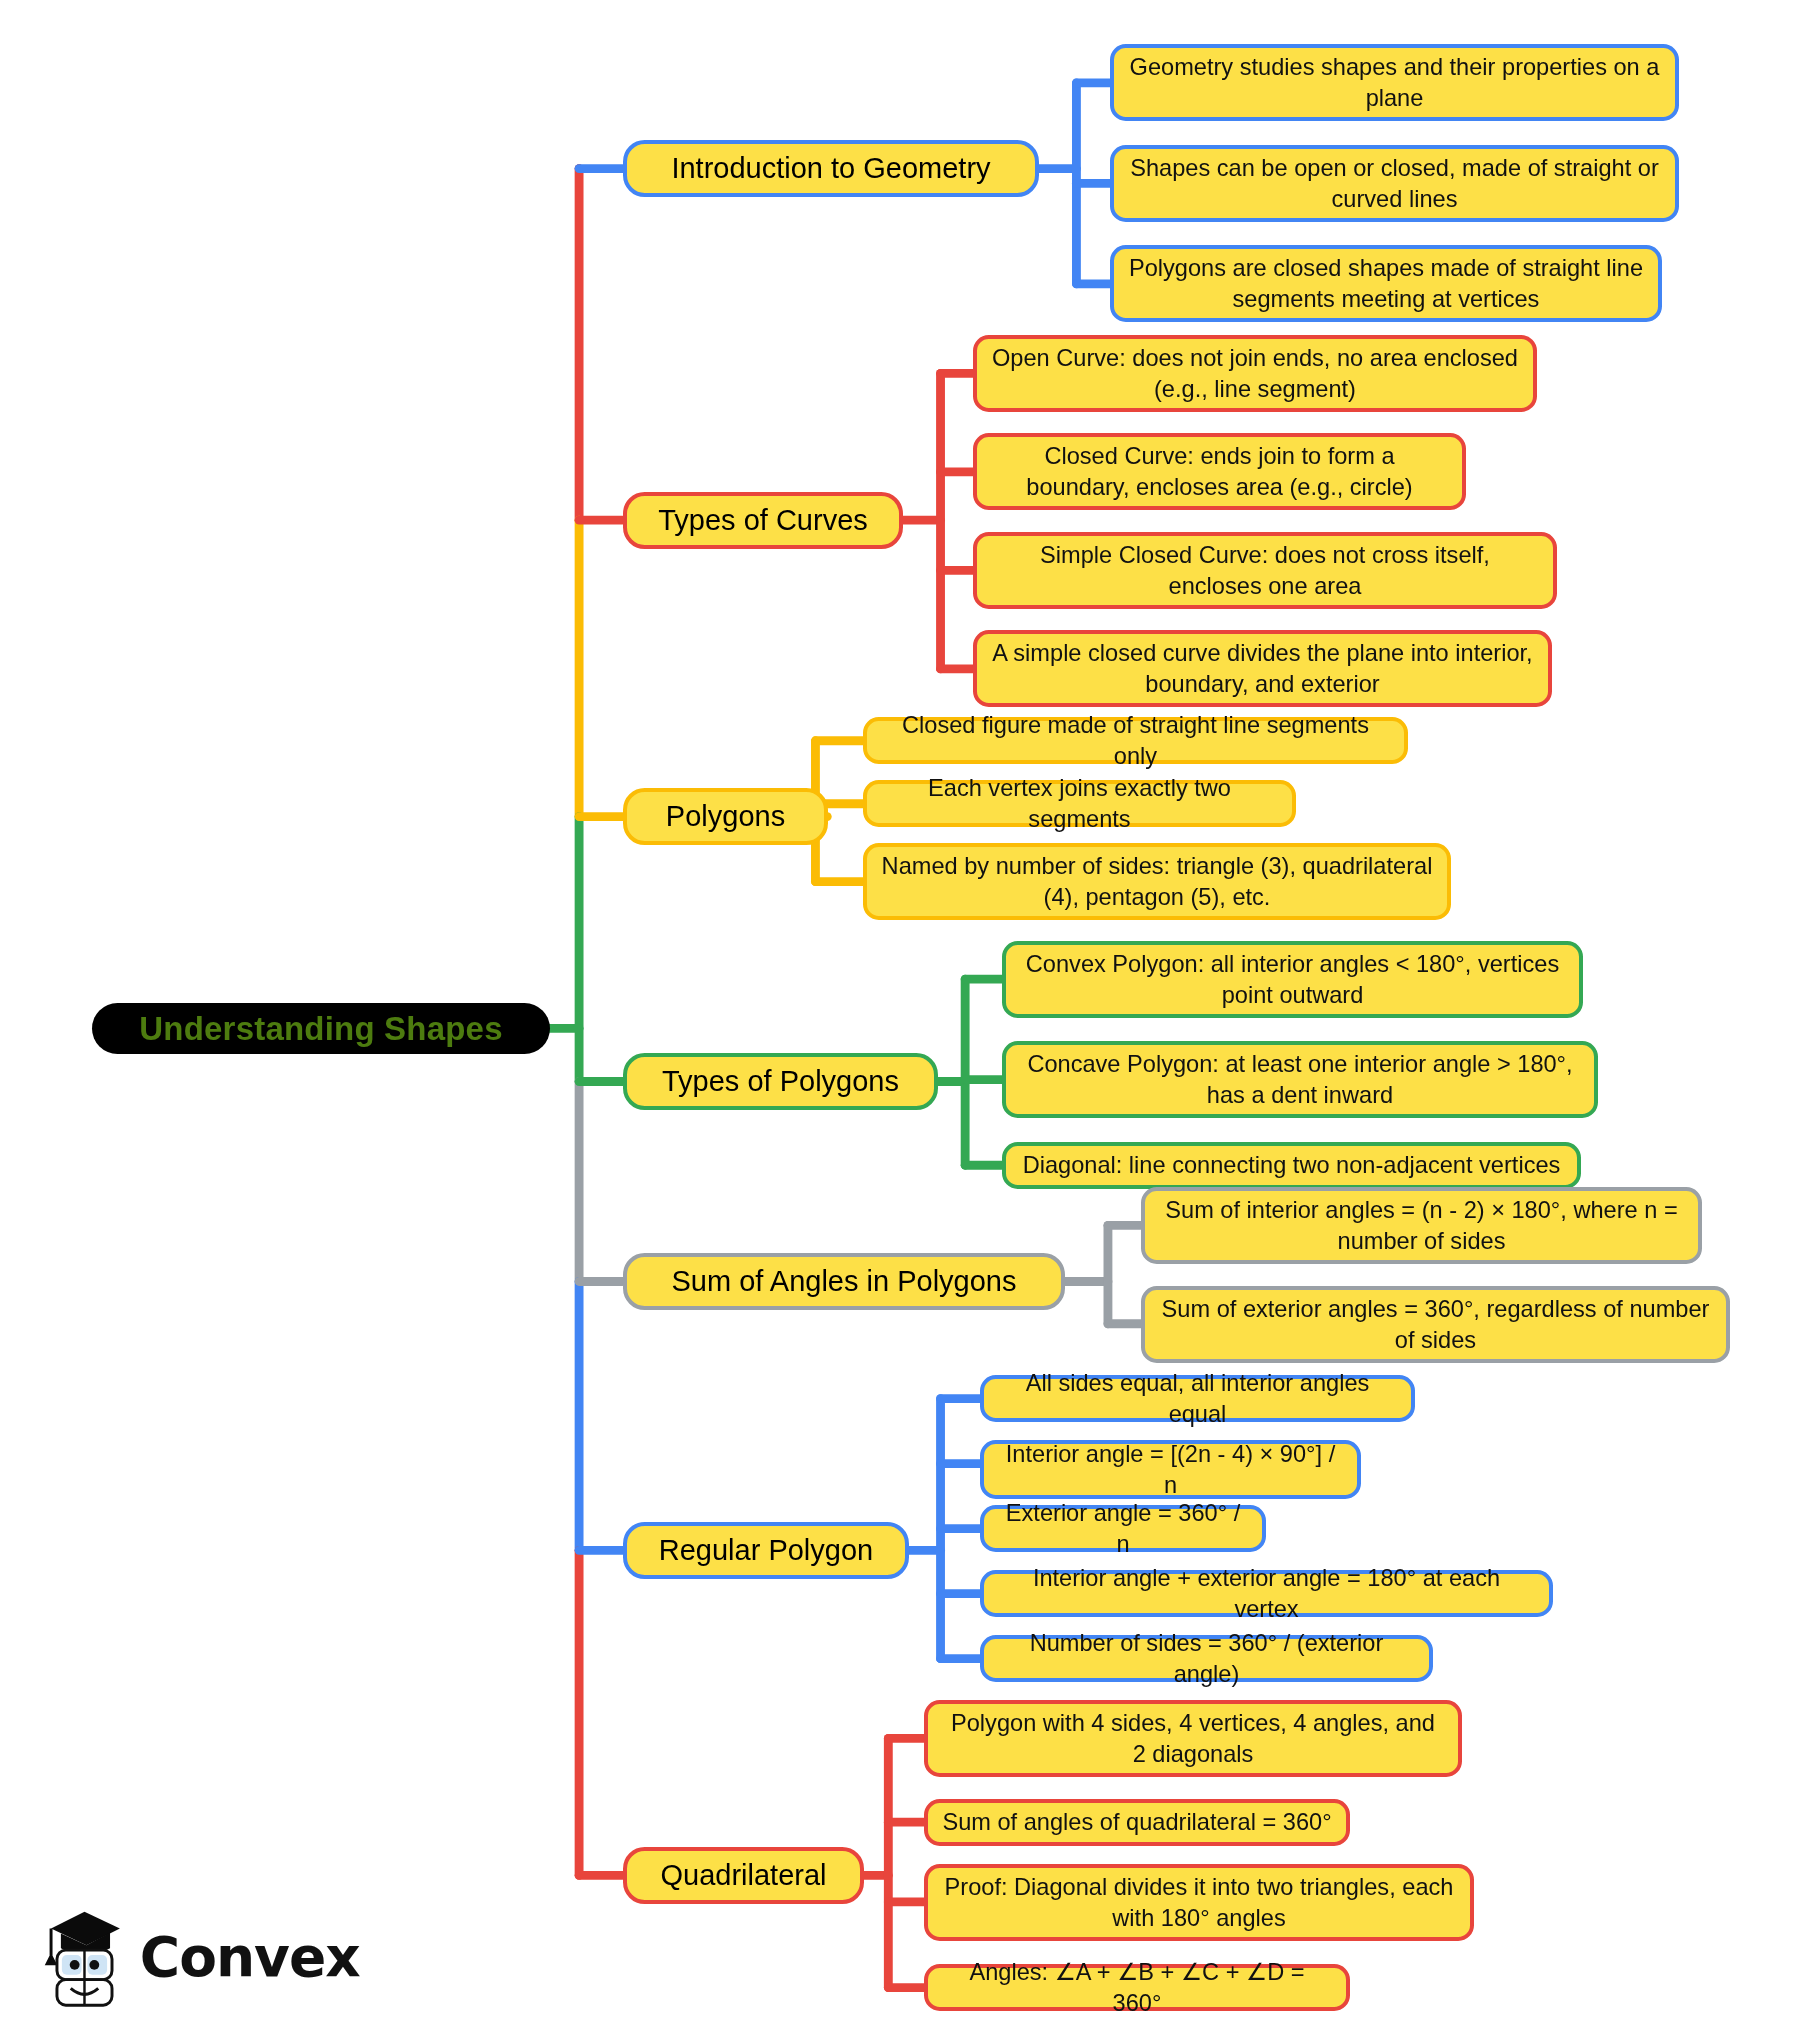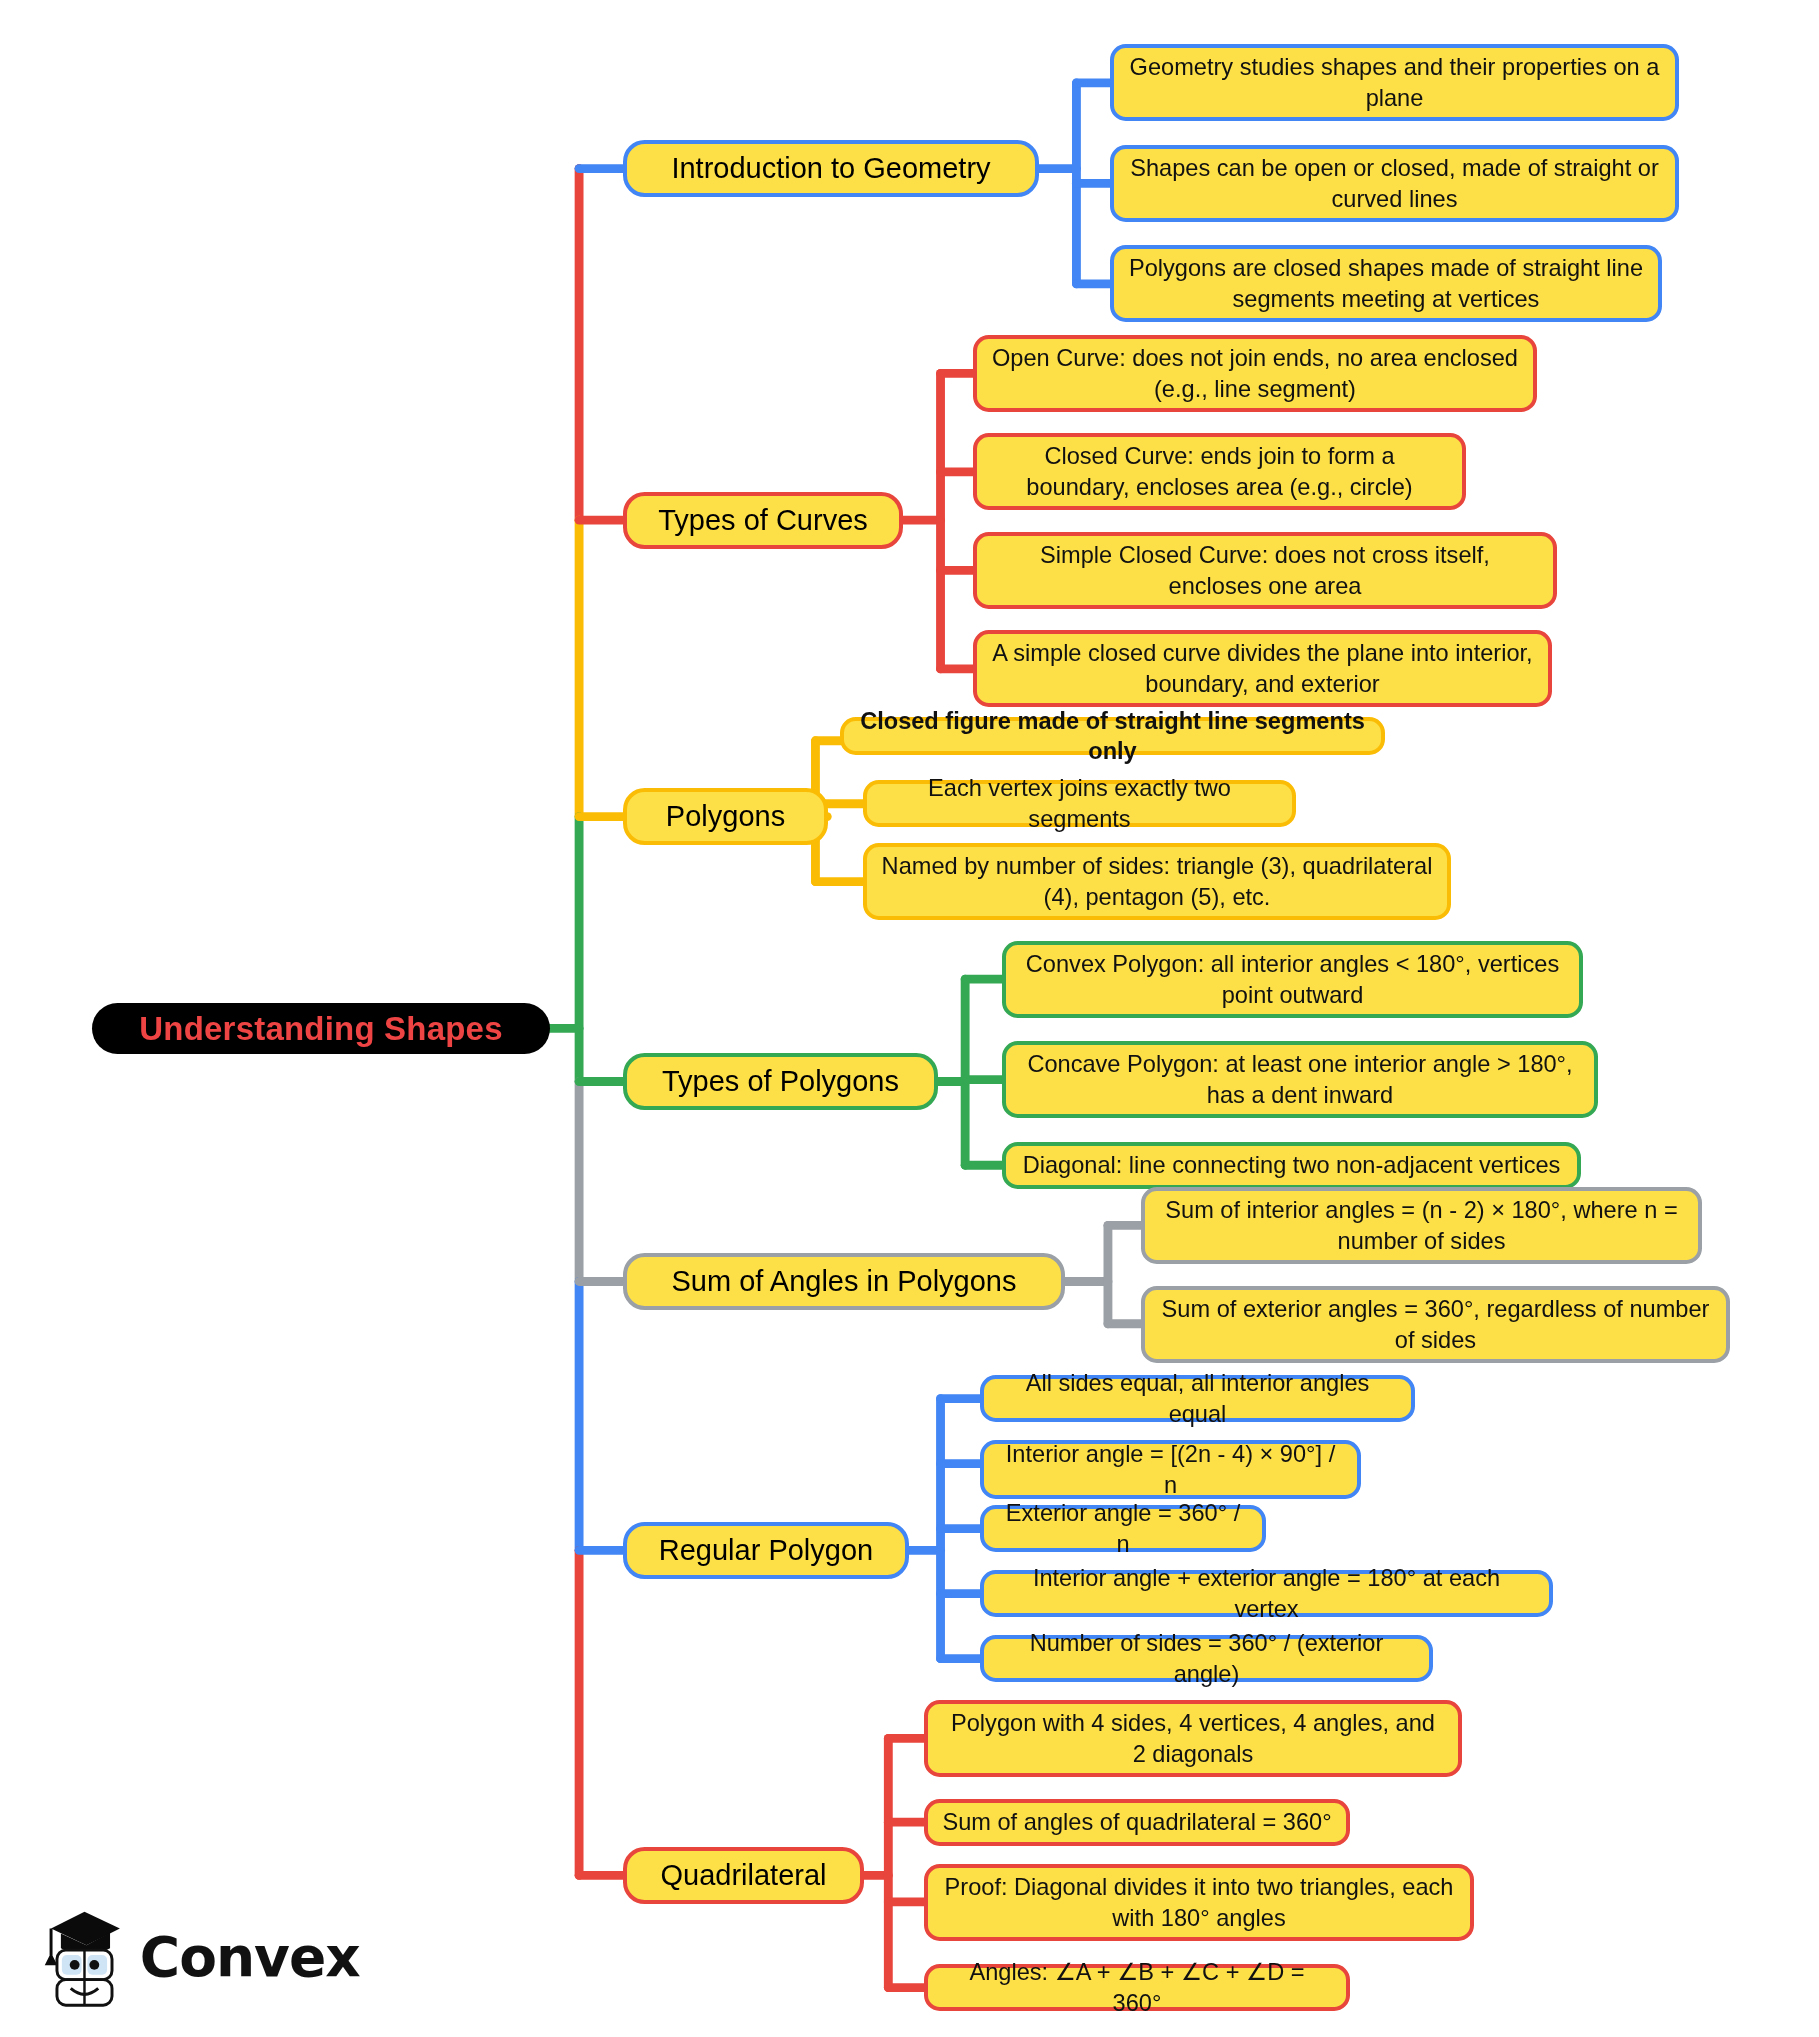--- a/index.html
+++ b/index.html
@@ -5,21 +5,21 @@
   html,body{margin:0;padding:0;background:#ffffff;}
   body{font-family:"Liberation Sans",sans-serif;}
   #canvas{position:relative;width:1819px;height:2037px;background:#fff;overflow:hidden;}
 
   svg#wires{position:absolute;left:0;top:0;width:1819px;height:2037px;pointer-events:none;}
 
   .node{position:absolute;box-sizing:border-box;display:flex;align-items:center;
         justify-content:center;text-align:center;background:#fde047;}
 
   
-  .root{background:#000;color:#ef4444;border-radius:25.6px;font-weight:bold;
+  .root{background:#000;color:#4d7c0f;border-radius:25.6px;font-weight:bold;
         font-size:33px;letter-spacing:0.2px;padding:0 19.7px;}
 
   
   .branch{border-style:solid;border-width:4.9px;border-radius:21.7px;
           font-size:29px;color:#000;padding:0 15.8px;}
 
   
   .leaf{border-style:solid;border-width:4.9px;border-radius:15.8px;
         font-size:23.6px;color:#111;line-height:1.28;padding:5.9px 13.8px;}
 
@@ -95,21 +95,21 @@
       <div class="node branch" style="border-color: rgb(66, 133, 244); left: 623px; top: 140px; width: 416px; height: 57px;">Introduction to Geometry</div>
       <div class="node leaf" style="border-color: rgb(66, 133, 244); left: 1110px; top: 44px; width: 569px; height: 77px;">Geometry studies shapes and their properties on a plane</div>
       <div class="node leaf" style="border-color: rgb(66, 133, 244); left: 1110px; top: 145px; width: 569px; height: 77px;">Shapes can be open or closed, made of straight or curved lines</div>
       <div class="node leaf" style="border-color: rgb(66, 133, 244); left: 1110px; top: 245px; width: 552px; height: 77px;">Polygons are closed shapes made of straight line segments meeting at vertices</div>
       <div class="node branch" style="border-color: rgb(232, 69, 60); left: 623px; top: 492px; width: 280px; height: 57px;">Types of Curves</div>
       <div class="node leaf" style="border-color: rgb(232, 69, 60); left: 973px; top: 335px; width: 564px; height: 77px;">Open Curve: does not join ends, no area enclosed (e.g., line segment)</div>
       <div class="node leaf" style="border-color: rgb(232, 69, 60); left: 973px; top: 433px; width: 493px; height: 77px;">Closed Curve: ends join to form a boundary, encloses area (e.g., circle)</div>
       <div class="node leaf" style="border-color: rgb(232, 69, 60); left: 973px; top: 532px; width: 584px; height: 77px;">Simple Closed Curve: does not cross itself, encloses one area</div>
       <div class="node leaf" style="border-color: rgb(232, 69, 60); left: 973px; top: 630px; width: 579px; height: 77px;">A simple closed curve divides the plane into interior, boundary, and exterior</div>
       <div class="node branch" style="border-color: rgb(251, 188, 5); left: 623px; top: 788px; width: 205px; height: 57px;">Polygons</div>
-      <div class="node leaf" style="border-color: rgb(251, 188, 5); left: 840px; top: 717px; width: 545px; height: 38px; font-weight: bold;">Closed figure made of straight line segments only</div>
+      <div class="node leaf" style="border-color: rgb(251, 188, 5); left: 863px; top: 717px; width: 545px; height: 47px;">Closed figure made of straight line segments only</div>
       <div class="node leaf" style="border-color: rgb(251, 188, 5); left: 863px; top: 780px; width: 433px; height: 47px;">Each vertex joins exactly two segments</div>
       <div class="node leaf" style="border-color: rgb(251, 188, 5); left: 863px; top: 843px; width: 588px; height: 77px;">Named by number of sides: triangle (3), quadrilateral (4), pentagon (5), etc.</div>
       <div class="node branch" style="border-color: rgb(52, 168, 83); left: 623px; top: 1053px; width: 315px; height: 57px;">Types of Polygons</div>
       <div class="node leaf" style="border-color: rgb(52, 168, 83); left: 1002px; top: 941px; width: 581px; height: 77px;">Convex Polygon: all interior angles &lt; 180°, vertices point outward</div>
       <div class="node leaf" style="border-color: rgb(52, 168, 83); left: 1002px; top: 1041px; width: 596px; height: 77px;">Concave Polygon: at least one interior angle &gt; 180°, has a dent inward</div>
       <div class="node leaf" style="border-color: rgb(52, 168, 83); left: 1002px; top: 1142px; width: 579px; height: 47px;">Diagonal: line connecting two non-adjacent vertices</div>
       <div class="node branch" style="border-color: rgb(154, 160, 166); left: 623px; top: 1253px; width: 442px; height: 57px;">Sum of Angles in Polygons</div>
       <div class="node leaf" style="border-color: rgb(154, 160, 166); left: 1141px; top: 1187px; width: 561px; height: 77px;">Sum of interior angles = (n - 2) × 180°, where n = number of sides</div>
       <div class="node leaf" style="border-color: rgb(154, 160, 166); left: 1141px; top: 1286px; width: 589px; height: 77px;">Sum of exterior angles = 360°, regardless of number of sides</div>
       <div class="node branch" style="border-color: rgb(66, 133, 244); left: 623px; top: 1522px; width: 286px; height: 57px;">Regular Polygon</div>

